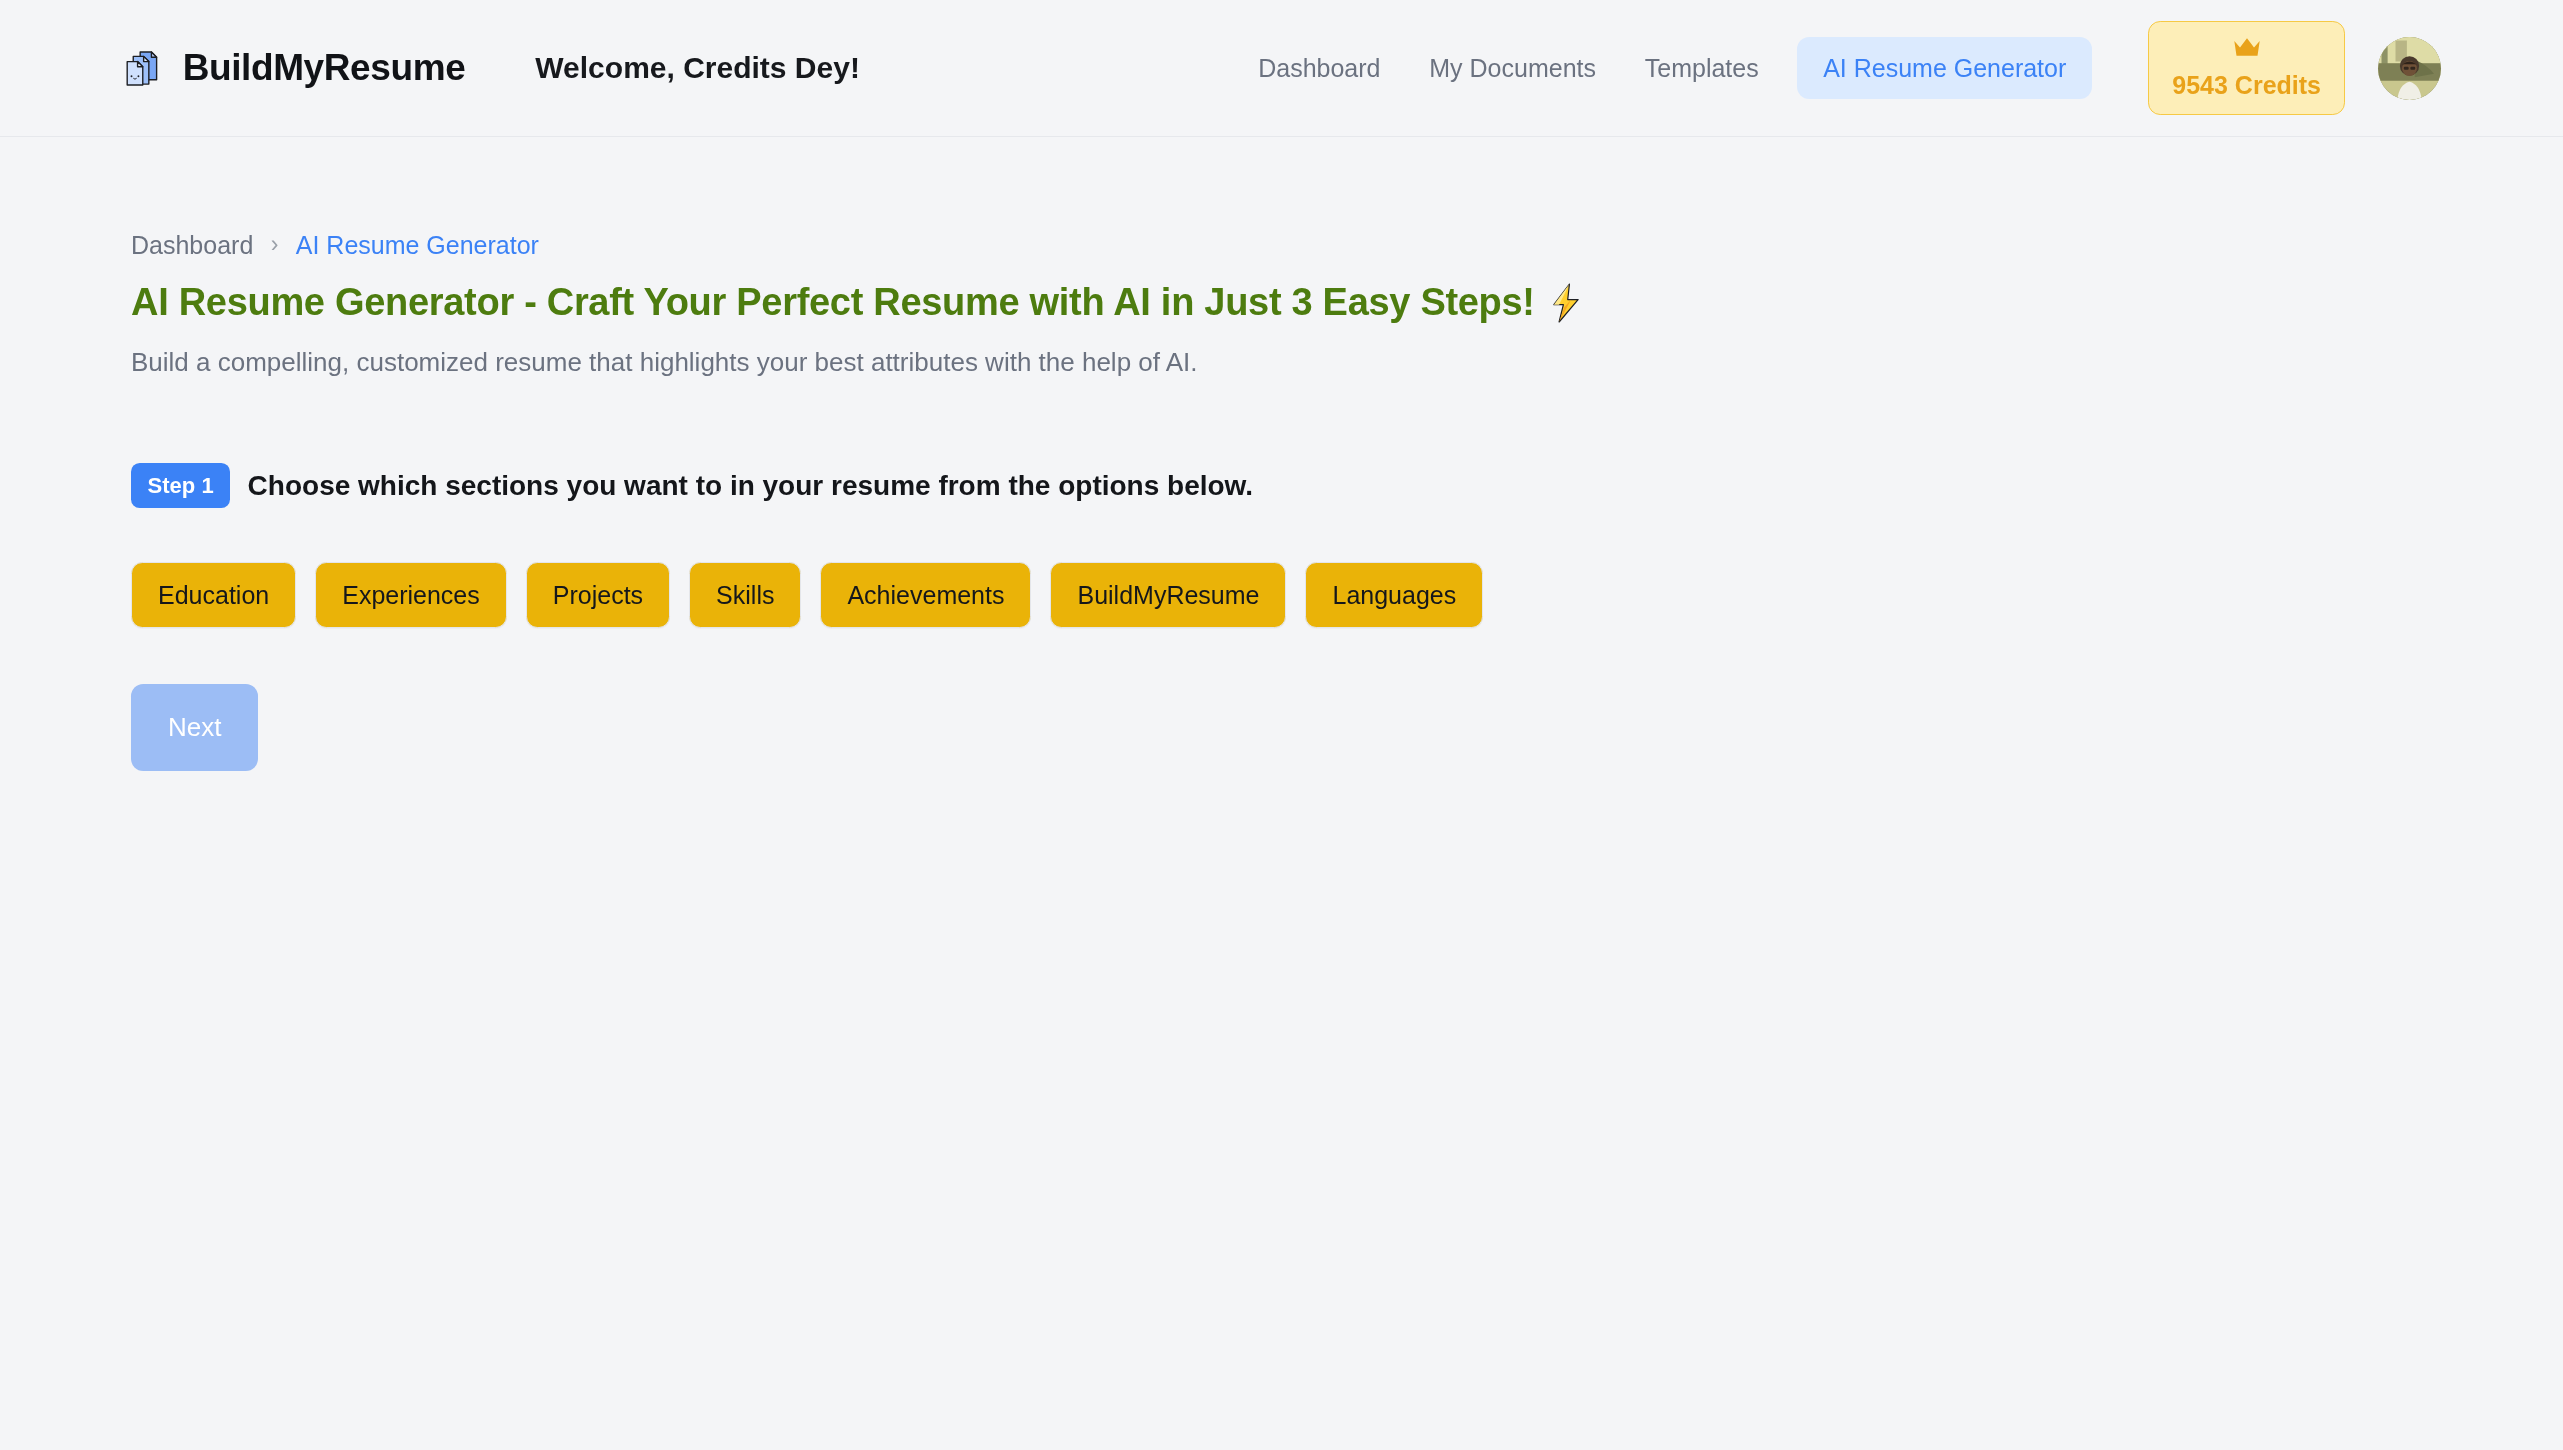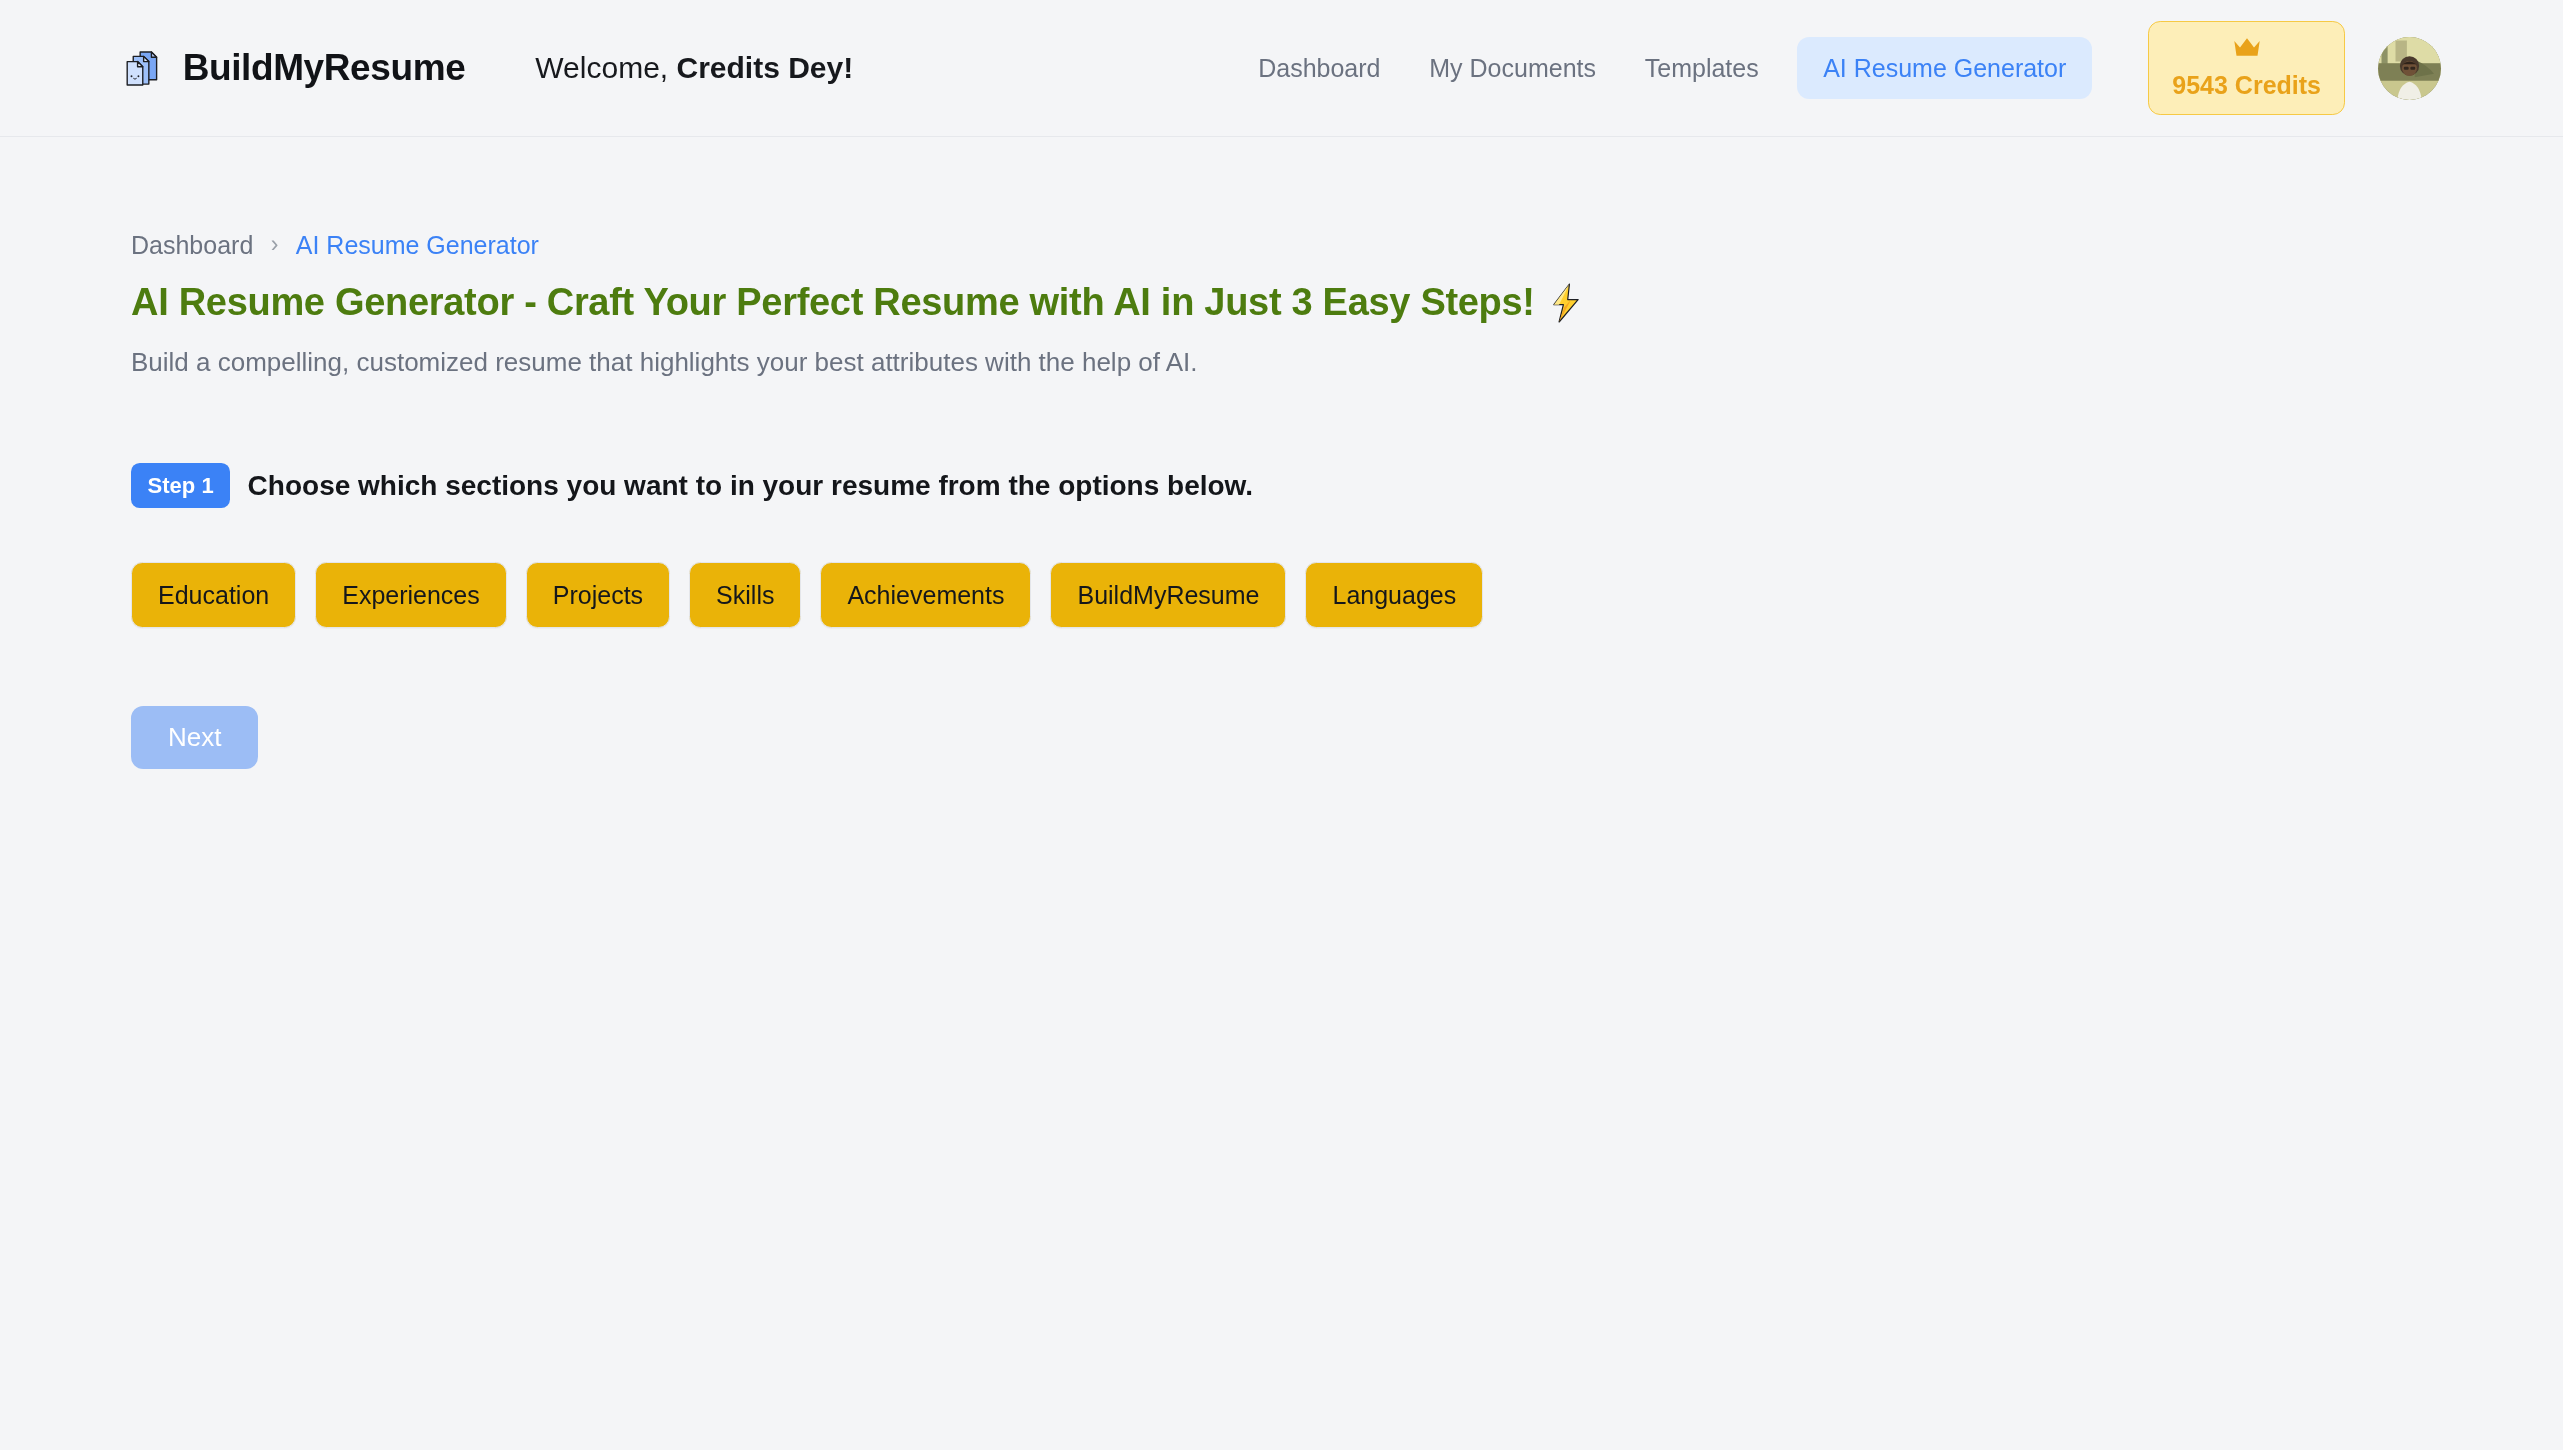--- a/index.html
+++ b/index.html
@@ -45,21 +45,21 @@
     white-space: nowrap;
   }
 
   .welcome {
     margin-left: 70px;
     font-size: 30px;
     color: #17191d;
     white-space: nowrap;
     flex: 0 0 auto;
   }
-  .welcome .wel-prefix { font-weight: 400; }
+  .welcome .wel-prefix { font-weight: 700; }
   .welcome .wel-name { font-weight: bold; }
 
   .nav {
     margin-left: auto;
     display: flex;
     align-items: center;
     gap: 0px;
   }
 
   .nav-link {
@@ -192,28 +192,28 @@
     border-radius: 11.3px;
     padding: 17.4px 26px;
     font-size: 25px;
     color: #15171b;
     cursor: pointer;
     white-space: nowrap;
     box-shadow: 0 0.9px 0.9px rgba(16,24,40,0.03);
   }
 
   .next-btn {
-    margin-top: 78px;
+    margin-top: 56px;
     display: inline-block;
     background: #9cbdf5;
     color: #ffffff;
     font-size: 26px;
     border: none;
     border-radius: 12.2px;
-    padding: 16px 37px;
+    padding: 28px 37px;
     cursor: default;
     font-family: "Liberation Sans", sans-serif;
   }
 </style>
 </head>
 <body>
 
 <div class="header">
 
   <div class="brand">

